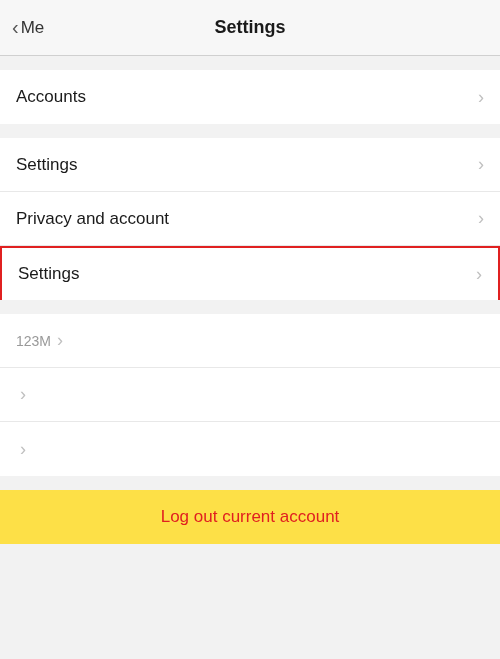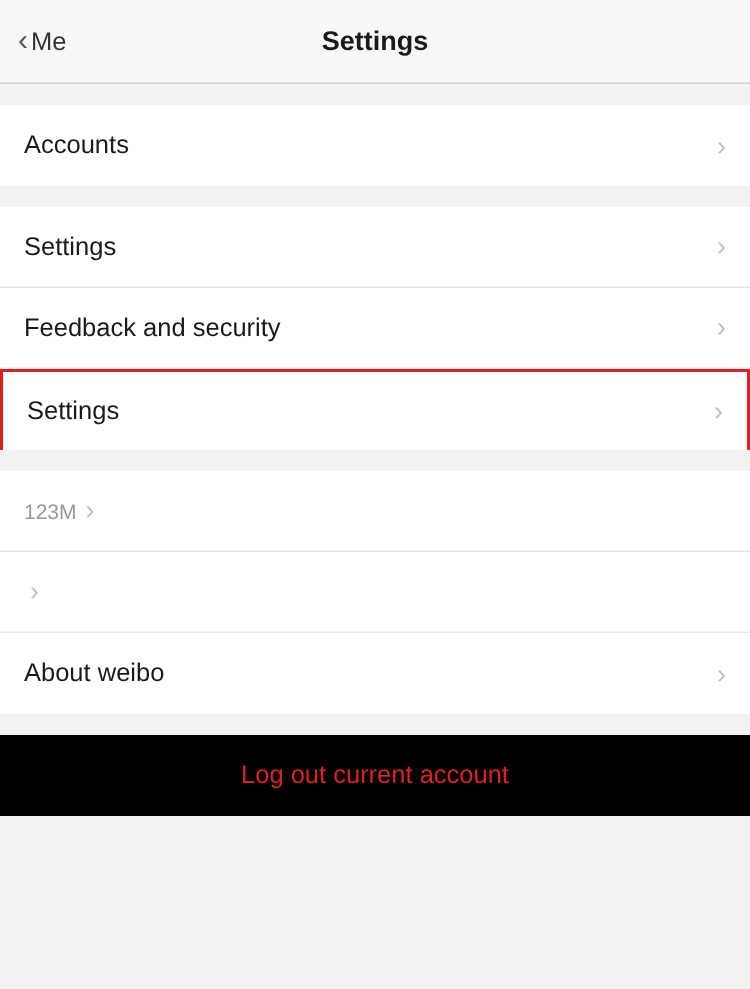--- a/index.html
+++ b/index.html
@@ -103,21 +103,21 @@
       margin-right: 2px;
     }
 
     .highlighted-section {
       border: 2.5px solid #e02020;
       background-color: #fff;
     }
 
     .logout-section {
       margin-top: 14px;
-      background-color: #000000;
+      background-color: #fde047;
       display: flex;
       align-items: center;
       justify-content: center;
       height: 54px;
       cursor: pointer;
     }
 
     .logout-label {
       font-size: 17px;
       color: #e02020;
@@ -151,21 +151,21 @@
   <div class="section">
 
     <div class="menu-item">
       <span class="menu-item-label">Settings</span>
       <div class="menu-item-right">
         <span class="chevron-right">›</span>
       </div>
     </div>
 
     <div class="menu-item">
-      <span class="menu-item-label">Feedback and security</span>
+      <span class="menu-item-label">Privacy and account</span>
       <div class="menu-item-right">
         <span class="chevron-right">›</span>
       </div>
     </div>
 
     <div class="menu-item highlighted-section">
       <span class="menu-item-label">Settings</span>
       <div class="menu-item-right">
         <span class="chevron-right">›</span>
       </div>
@@ -183,21 +183,20 @@
       </div>
     </div>
 
     <div class="menu-item">
       <div class="menu-item-right">
         <span class="chevron-right">›</span>
       </div>
     </div>
 
     <div class="menu-item">
-      <span class="menu-item-label">About weibo</span>
       <div class="menu-item-right">
         <span class="chevron-right">›</span>
       </div>
     </div>
 
   </div>
 
   <div class="logout-section">
     <span class="logout-label">Log out current account</span>
   </div>

